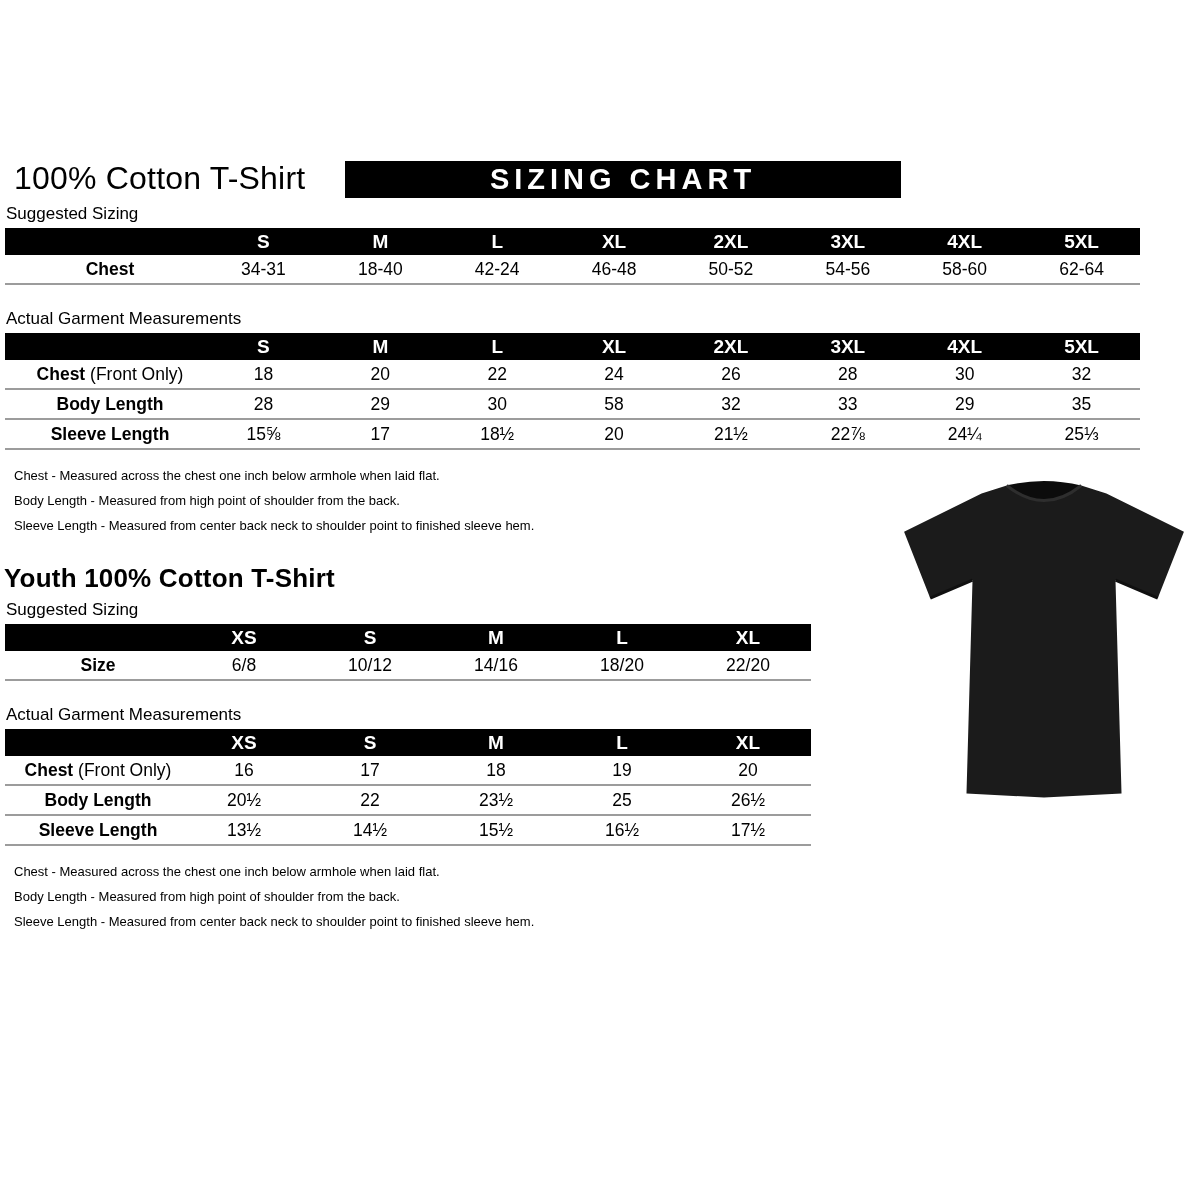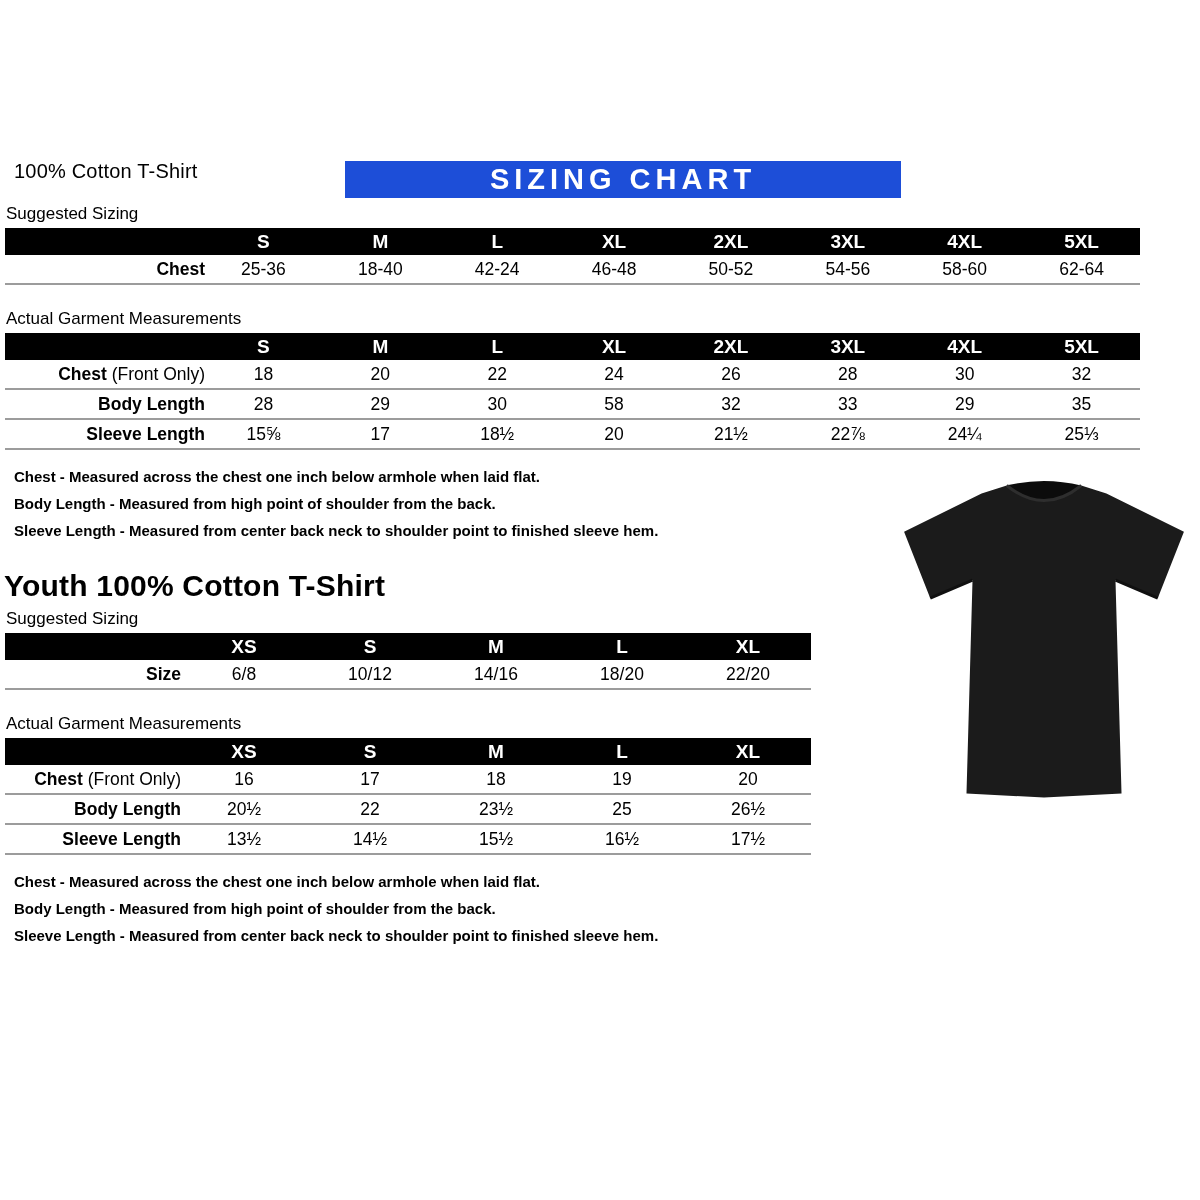--- a/index.html
+++ b/index.html
@@ -7,53 +7,53 @@
     position:relative;
     width:1200px;height:1200px;
     background:#ffffff;
     font-family:"Liberation Sans", sans-serif;
     color:#000;
     overflow:hidden;
   }
   .header-row{display:flex;align-items:flex-start;padding-top:160px;}
   .page-title{
     margin:0 0 0 14px;
-    font-size:20px;font-weight:400;
+    font-size:32px;font-weight:400;
     width:331px;letter-spacing:0.2px;
   }
   .banner{
     width:556px;height:37px;margin-top:1px;
-    background:#1d4ed8;color:#fff;
+    background:#000000;color:#fff;
     font-weight:bold;font-size:29px;letter-spacing:5px;
     text-align:center;line-height:37px;
   }
   .section-label{font-size:17px;margin:6px 0 4px 6px;}
   .gap-top{margin-top:24px;}
   table.sz{border-collapse:collapse;margin-left:5px;table-layout:fixed;}
   table.sz.adult{width:1135px;}
   table.sz.youth{width:806px;}
   table.sz thead th{
     background:#000;color:#fff;
     font-size:19px;font-weight:bold;
     height:27px;padding:0;text-align:center;
   }
   table.sz.adult th:first-child, table.sz.adult td:first-child{width:200px;}
   table.sz.youth th:first-child, table.sz.youth td:first-child{width:176px;}
   table.sz tbody td{
     text-align:center;font-size:17.5px;height:28px;padding:0;
     border-bottom:2px solid #9c9c9c;
   }
-  table.sz td.rowlabel{text-align:right;padding-left:10px;}
+  table.sz td.rowlabel{text-align:center;padding-left:10px;}
   table.sz td.rowlabel b{font-weight:bold;}
   table.sz td.rowlabel span{font-weight:400;}
   .notes{margin:18px 0 0 14px;}
-  .notes p{margin:0 0 10px 0;font-size:15px;font-weight:bold;}
+  .notes p{margin:0 0 10px 0;font-size:13px;}
   .youth-title{
     margin:30px 0 4px 4px;
-    font-size:30px;font-weight:bold;letter-spacing:0.2px;
+    font-size:26px;font-weight:bold;letter-spacing:0.2px;
   }
   .tshirt{position:absolute;left:893px;top:468px;width:302px;height:350px;}
 </style>
 </head>
 <body>
 
 <div class="page">
 
   <div class="header-row">
     <h1 class="page-title">100% Cotton T-Shirt</h1>
@@ -71,21 +71,21 @@
           <th>XL</th>
           <th>2XL</th>
           <th>3XL</th>
           <th>4XL</th>
           <th>5XL</th>
         </tr>
       </thead>
       <tbody>
         <tr>
           <td class="rowlabel"><b>Chest</b></td>
-          <td>25-36</td>
+          <td>34-31</td>
           <td>18-40</td>
           <td>42-24</td>
           <td>46-48</td>
           <td>50-52</td>
           <td>54-56</td>
           <td>58-60</td>
           <td>62-64</td>
         </tr>
       </tbody>
     </table>

